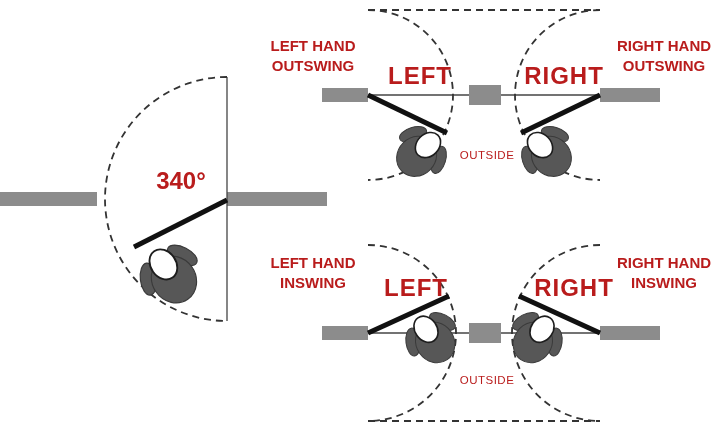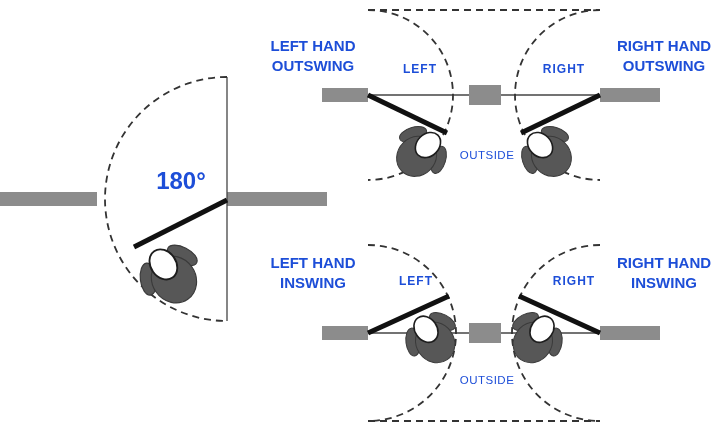--- a/index.html
+++ b/index.html
@@ -6,28 +6,28 @@
   .stage{
     position:relative;
     width:720px;height:434px;
     background:#fff;
     font-family:"Liberation Sans", sans-serif;
     overflow:hidden;
   }
   .stage svg{position:absolute;left:0;top:0;}
   .lbl{
     position:absolute;
-    color:#1d4ed8;
+    color:#b91c1c;
     text-align:center;
     font-family:"Liberation Sans", sans-serif;
     white-space:nowrap;
   }
   .caption{font-size:15px;font-weight:bold;line-height:20px;}
   .caption span{display:block;}
-  .door-label{font-size:12px;font-weight:bold;letter-spacing:1px;}
+  .door-label{font-size:24px;font-weight:bold;letter-spacing:1px;}
   .outside-label{font-size:11.5px;font-weight:normal;letter-spacing:0.5px;}
   .angle-label{font-size:24px;font-weight:bold;}
   
   .arc{fill:none;stroke-width:1.8;stroke-dasharray:7 5;}
   .door{stroke-width:5;}
   .thin{stroke:#444;stroke-width:1.3;}
   .pbody{fill:#575757;stroke:#3a3a3a;stroke-width:1;}
   .phead{fill:#ffffff;stroke:#1d1d1d;stroke-width:1.6;}
 </style>
 </head>
@@ -76,21 +76,21 @@
       <rect class="wall" x="322" y="326" width="46" height="14" fill="#8c8c8c"></rect>
       <rect class="wall" x="600" y="326" width="60" height="14" fill="#8c8c8c"></rect>
       <rect class="wall" x="469" y="323" width="32" height="20" fill="#8c8c8c"></rect>
       <line class="door" x1="368" y1="333" x2="449" y2="296" stroke="#111111"></line>
       <line class="door" x1="600" y1="333" x2="519" y2="296" stroke="#111111"></line>
       <use href="#person" transform="translate(430,335) rotate(-35)"></use>
       <use href="#person" transform="translate(538,335) rotate(35)"></use>
     </g>
   </svg>
 
-  <div class="lbl angle-label" style="left:143px;top:167px;width:76px;">180°</div>
+  <div class="lbl angle-label" style="left:143px;top:167px;width:76px;">340°</div>
 
   <div class="lbl caption" style="left:261px;top:36px;width:104px;">
     <span>LEFT HAND</span>
     <span>OUTSWING</span>
   </div>
 
   <div class="lbl caption" style="left:611px;top:36px;width:106px;">
     <span>RIGHT HAND</span>
     <span>OUTSWING</span>
   </div>

